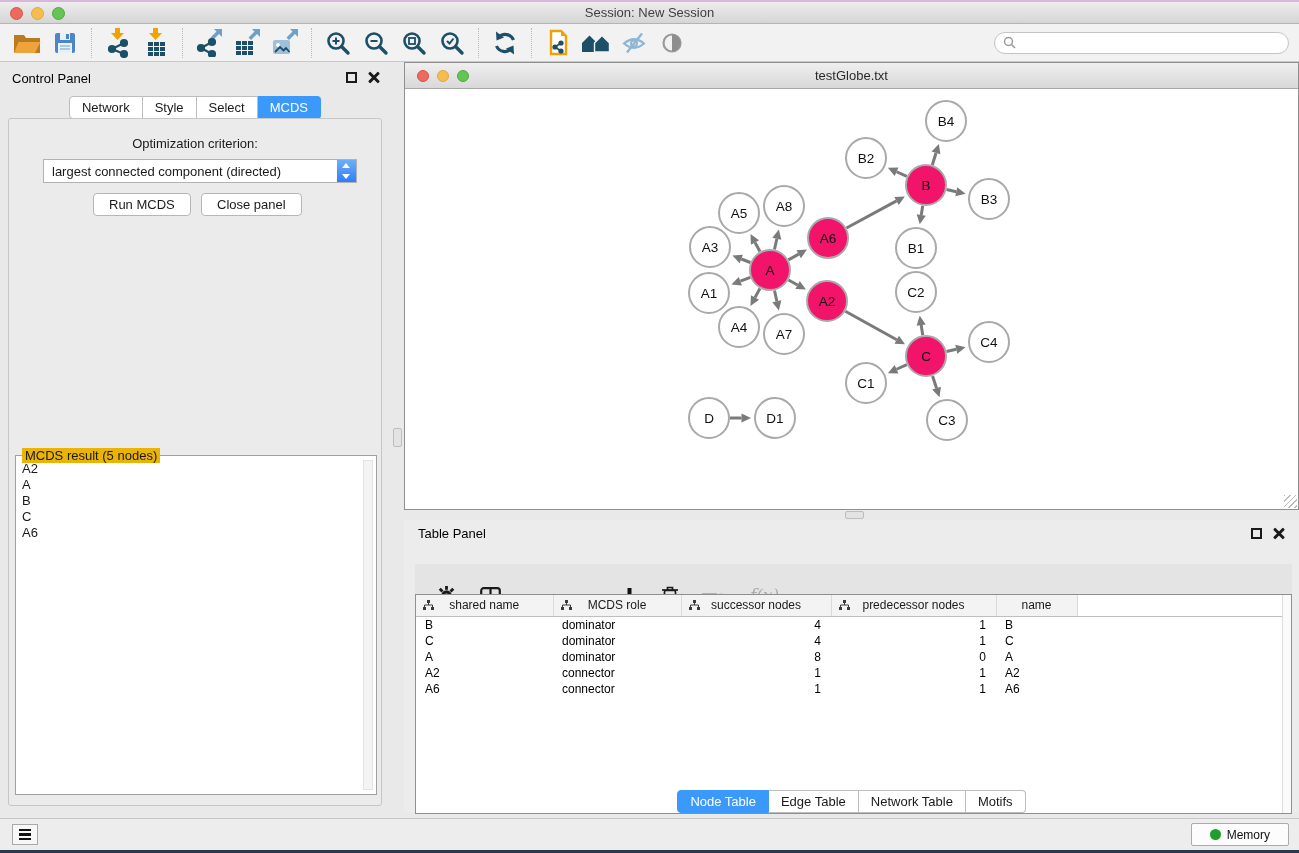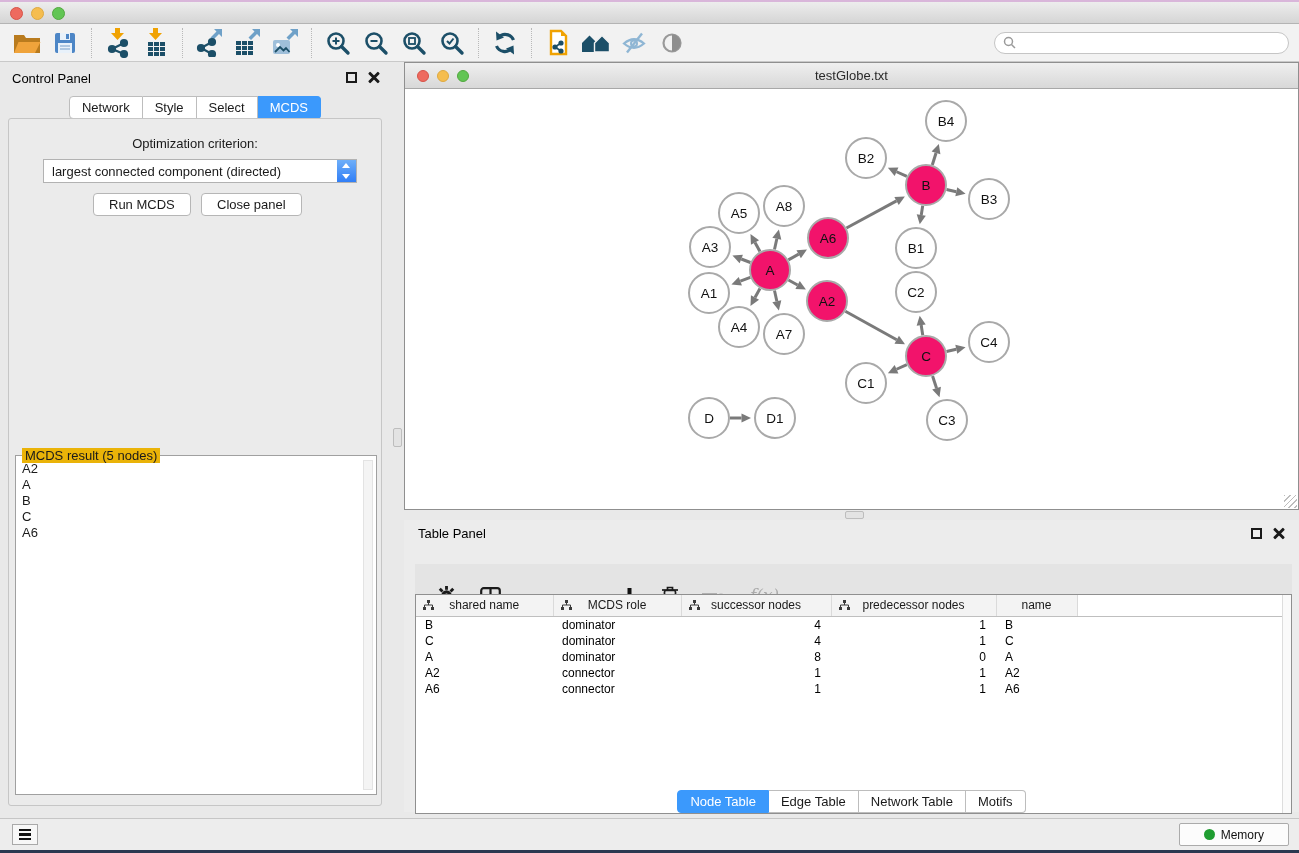--- a/index.html
+++ b/index.html
@@ -104,33 +104,34 @@
   .tbl-scroll { position:absolute; right:0; top:0; bottom:0; width:9px; background:#FAFAFA; border-left:1px solid #DDD; }
   .tp-tabs { position:absolute; left:0; top:270px; width:100%; display:flex; justify-content:center; }
 
   
   .statusbar { position:absolute; left:0; top:818px; width:1299px; height:32px; background:#EDEDED;
     border-top:1px solid #C6C6C6; }
   .list-btn { position:absolute; left:12px; top:5px; width:26px; height:21px; border:1px solid #A9A9A9;
     background:#F7F7F7; display:flex; flex-direction:column; justify-content:center; gap:2px; padding-left:6px; }
   .list-btn i { display:block; width:12px; height:2.5px; background:#111; }
   .memory-btn { position:absolute; right:10px; top:4px; height:23px; border:1px solid #ABABAB; background:#FCFCFC;
-    border-radius:2px; display:flex; align-items:center; gap:6px; padding:0 24px; font-size:12px; color:#111; }
+    border-radius:2px; display:flex; align-items:center; gap:6px; padding:0 18px; font-size:12px; color:#111; }
   .memory-dot { width:11px; height:11px; border-radius:50%; background:#1F9D31; }
   .bottom-strip { position:absolute; left:0; top:850px; width:1299px; height:3px; background:#2A3850; }
 </style>
 </head>
 <body>
 
 <div class="titlebar">
   <div class="lights">
     <span class="light red"></span>
     <span class="light yellow"></span>
     <span class="light green"></span>
   </div>
+  <div class="main-title">Session: New Session</div>
 </div>
 
 <div class="toolbar">
   <span class="tbtn">
     <svg width="28" height="24" viewBox="0 0 28 24">
       <path fill="#B97B1E" d="M1 4h10l2 3h14v15H1z"></path>
         <path fill="#EFA33B" d="M1 22l4.5-11h22L22 22z"></path>
     </svg>
   </span>
   <span class="tbtn">

